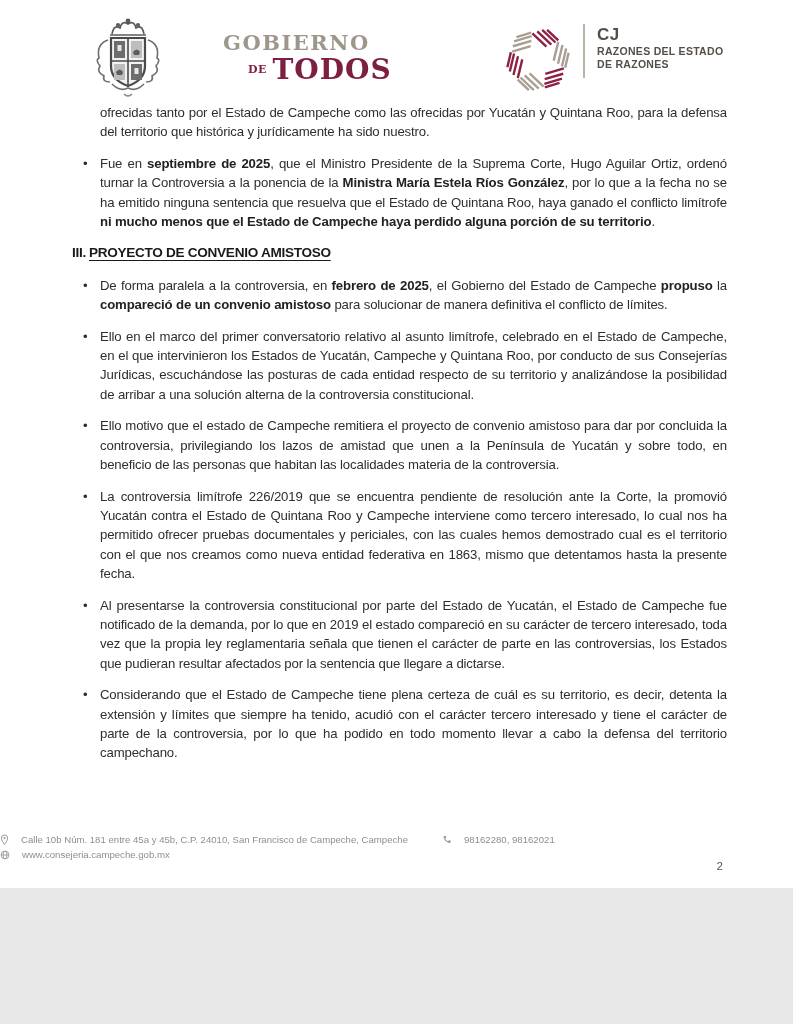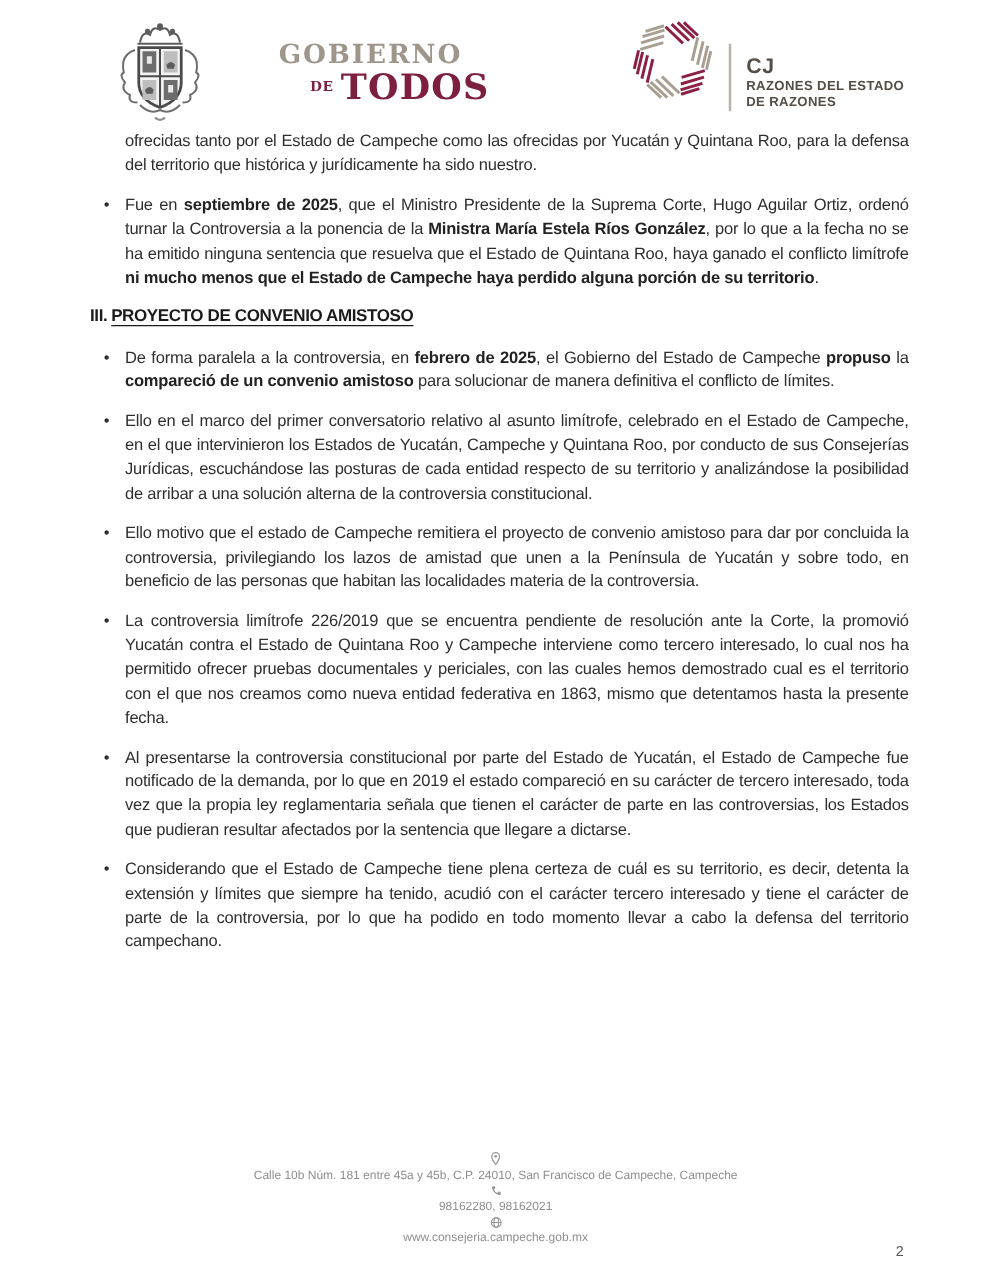--- a/index.html
+++ b/index.html
@@ -2,33 +2,33 @@
 <html style="--maroon: #7d1f3f; --taupe: #9e968a; --text: #2e2e2e; --heading: #1a1a1a; --footer-gray: #8e8e8e; --crest-gray: #5b5b5b;"><head>
 <meta charset="utf-8">
 <style>
   :root{
     --maroon:#7d1f3f; --taupe:#9e968a; --text:#2e2e2e; --heading:#1a1a1a;
     --footer-gray:#8e8e8e; --crest-gray:#5b5b5b;
   }
   *{margin:0;padding:0;box-sizing:border-box;}
   html,body{background:#e8e8e8;}
   .page{
-    position:relative;width:793px;height:1024px;background:#ffffff;
+    position:relative;width:793px;height:888px;background:#ffffff;
     margin:0 auto;overflow:hidden;
     font-family:"Liberation Sans",sans-serif;color:var(--text);
   }
   
   .hdr{position:absolute;top:12px;left:0;width:100%;height:92px;}
   .crest{position:absolute;left:88px;top:2px;}
   .gob-logo{position:absolute;left:223px;top:20px;font-family:"DejaVu Serif",serif;line-height:1;}
   .gob-line1{font-size:21px;font-weight:bold;color:var(--taupe);letter-spacing:1.5px;}
   .gob-line2{margin-top:3px;color:var(--maroon);font-weight:bold;}
   .gob-de{font-size:11px;vertical-align:6px;letter-spacing:.5px;margin-left:25px;}
   .gob-todos{font-size:28px;letter-spacing:1px;}
-  .cj-logo{position:absolute;left:503px;top:0;display:flex;align-items:flex-end;}
+  .cj-logo{position:absolute;left:503px;top:12px;display:flex;align-items:flex-start;}
   .cj-divider{width:2px;height:54px;background:#b9b2a9;margin:0 12px 0 10px;}
   .cj-text{font-family:"Liberation Sans",sans-serif;color:#544e47;line-height:1.25;}
   .cj-abbr{font-size:17px;font-weight:bold;letter-spacing:.5px;}
   .cj-sub{font-size:10.5px;font-weight:bold;letter-spacing:.3px;}
   
   .doc-body{position:absolute;left:72px;top:103px;width:655px;}
   .para{
     font-size:13.2px;line-height:19.4px;text-align:justify;
     letter-spacing:-0.15px;margin:0 0 12px 28px;color:var(--text);
   }
@@ -37,21 +37,21 @@
   .bullet::before{content:"\2022";position:absolute;left:-17px;top:0;font-size:13.2px;color:var(--text);}
   .heading{
     font-size:13.6px;font-weight:bold;color:var(--heading);
     letter-spacing:-0.3px;line-height:19.4px;margin:0 0 13px 0;white-space:nowrap;
   }
   .h-num{margin-right:3px;}
   .h-text{text-decoration:underline;text-underline-offset:2.5px;text-decoration-thickness:1.4px;}
   
   .ftr{position:absolute;left:0;bottom:26px;width:100%;text-align:center;
        font-size:9.6px;color:var(--footer-gray);letter-spacing:0;}
-  .ftr-line{line-height:15px;display:flex;align-items:center;gap:0;flex-direction:column;}
+  .ftr-line{line-height:15px;display:flex;align-items:center;gap:12px;}
   .ftr-icon{display:inline-flex;align-items:center;}
   .ftr-sep{display:inline-block;width:10px;}
   .page-num{position:absolute;right:70px;bottom:16px;font-size:11.5px;color:#555;}
 </style>
 </head>
 <body>
 
 <div class="page">
 
   <div class="hdr">

